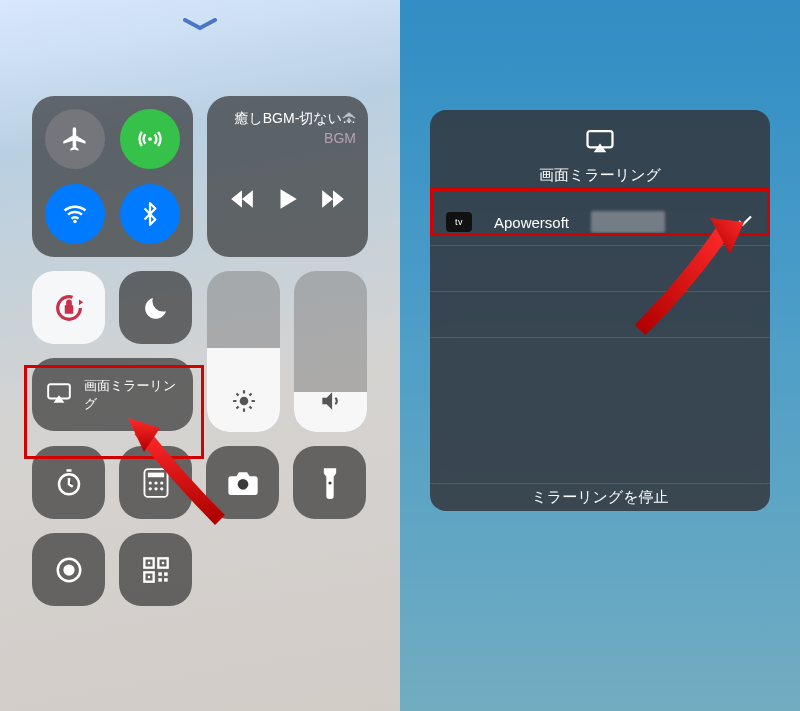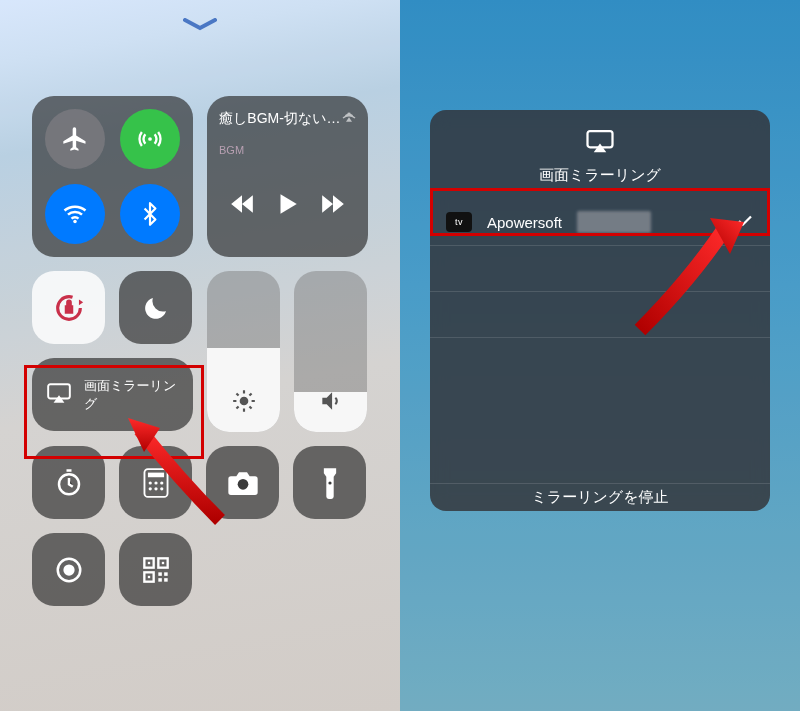--- a/index.html
+++ b/index.html
@@ -67,23 +67,24 @@
   .c-green { background: #36c24a; }
   .c-blue  { background: #007aff; }
   .ic { color: #fff; }
   
   .media {
     width: 161px; height: 161px;
     padding: 14px 12px 10px;
     display: flex; flex-direction: column;
     color: #fff;
     position: relative;
+    text-align: right;
   }
   .media-title { font-size: 14px; color:#fff; white-space:nowrap; overflow:hidden; text-overflow:ellipsis;}
-  .media-sub { font-size: 11px; color: rgba(200,170,190,0.85); margin-top:16px;}
+  .media-sub { font-size: 14px; color: rgba(200,170,190,0.85); margin-top:2px;}
   .media-ctrls { flex:1; display:flex; align-items:center; justify-content:space-around; margin-top:8px;}
   .cast-corner { position:absolute; top:10px; right:10px; color:rgba(255,255,255,0.55);}
   
   .sq { width: 73px; height: 73px; display:flex; align-items:center; justify-content:center; }
   .slider {
     width: 73px; height: 161px;
     display:flex; flex-direction:column;
     border-radius:22px;
     overflow:hidden;
     position:relative;
@@ -129,21 +130,21 @@
     color:#fff;
   }
   .rp-head {
     padding: 18px 10px 14px;
     text-align:center;
   }
   .rp-title { font-size: 15px; font-weight:500; margin-top:8px;}
   .rp-row {
     display:flex; align-items:center;
     padding: 12px 16px;
-    gap: 15px;
+    gap: 22px;
     font-size:15px;
     position:relative;
   }
   .rp-row + .rp-row, .rp-sep { border-top:1px solid rgba(255,255,255,0.12);}
   .atv-badge {
     width:26px; height:20px; border-radius:4px;
     background:#111; color:#fff; font-size:9px;
     display:flex; align-items:center; justify-content:center;
     letter-spacing:0.5px;
   }

